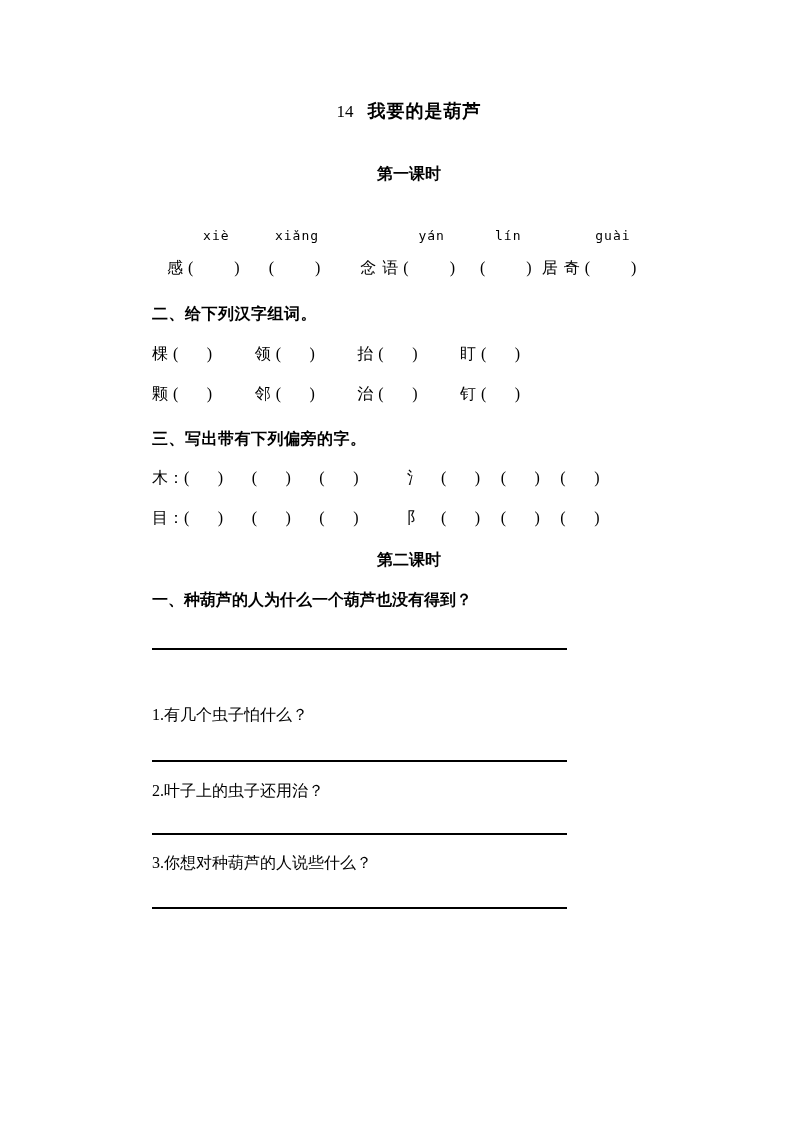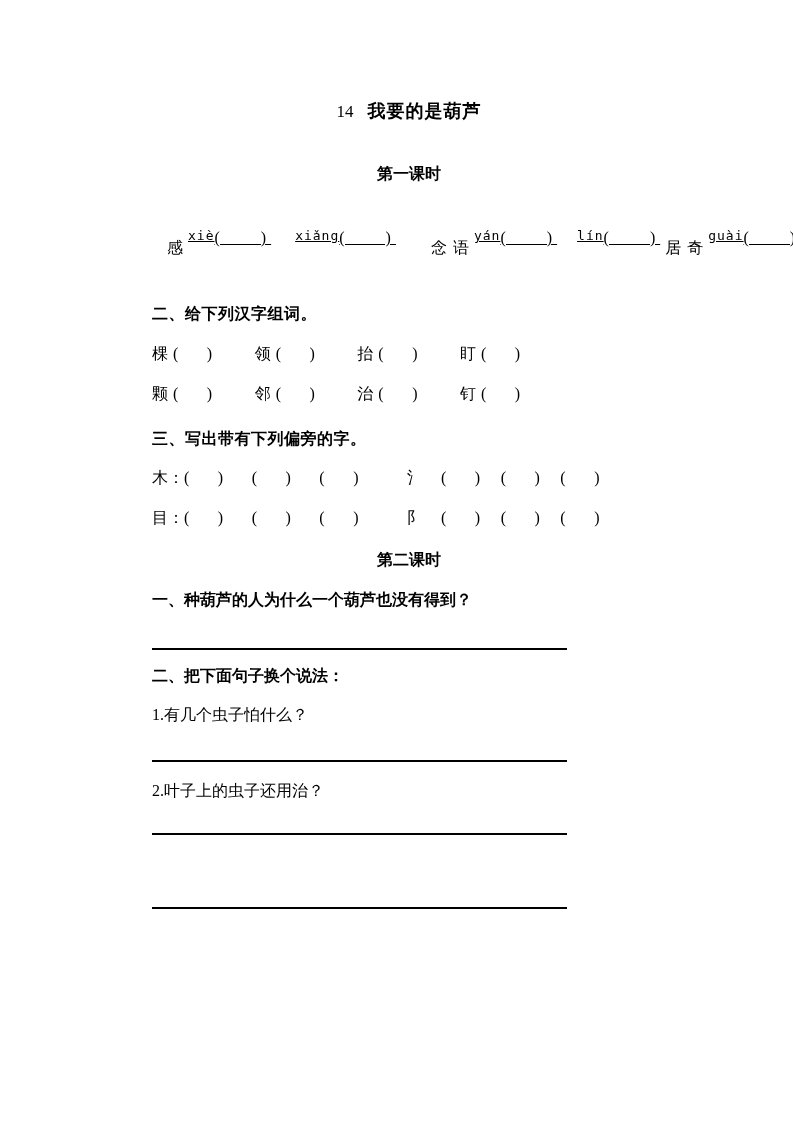--- a/index.html
+++ b/index.html
@@ -14,21 +14,21 @@
   .kt { font-size:16px; line-height:22px; }
   .sec-h { font-size:16px; line-height:22px; letter-spacing:0.5px; }
   .hanzi { font-size:16px; line-height:20px; font-family:"Liberation Serif","DejaVu Serif",serif; }
   .radical { font-size:16px; line-height:20px; font-family:"Liberation Serif","DejaVu Serif",serif; }
   .pair { font-family:"Liberation Serif","DejaVu Serif",serif; font-size:16px; line-height:20px; white-space:pre; }
   .w42 { letter-spacing:2.5px; }
   .w56 { letter-spacing:5px; }
   .pinyin { font-family:"DejaVu Sans Mono",monospace; font-size:13px; line-height:16px; margin-bottom:14px; letter-spacing:1px; }
   .py-row { display:flex; align-items:flex-end; }
   .py-group { display:flex; align-items:flex-end; gap:5px; }
-  .py-col { display:flex; flex-direction:row; align-items:flex-start;text-decoration:underline; }
+  .py-col { display:flex; flex-direction:column; align-items:center; }
   .ml24 { margin-left:24px;gap:35px; } .ml20 { margin-left:20px; } .ml6 { margin-left:6px; }
   .word-row { display:flex; gap:40px; }
   .word-group { display:flex; align-items:baseline; gap:5px; }
   .s3-row { display:flex; align-items:baseline; }
   .s3-left { width:255px; flex:none; display:flex; align-items:baseline; }
   .s3-pairs { display:flex; gap:26px; }
   .s3-right { display:flex; align-items:baseline; gap:18px; }
   .q-heading { font-size:16px; line-height:22px; }
   .q-text { font-size:16px; line-height:22px; font-family:"Liberation Serif","DejaVu Serif",serif; }
   .answer-line { width:415px; height:0; border-top:2px solid #000; }
@@ -158,24 +158,24 @@
         <span class="pair w42">(    )</span>
         <span class="pair w42">(    )</span>
       </span>
     </div>
 
     <div class="abs center hei kt" style="top:549px;">第二课时</div>
 
     <div class="abs hei q-heading" style="top:589px;">一、种葫芦的人为什么一个葫芦也没有得到？</div>
     <div class="abs answer-line" style="top:648px;"></div>
 
-    <div class="abs hei q-heading" style="top:665px;">二、把下面句子换个说法：</div>
 
     <div class="abs q-text" style="top:704px;text-align:center;">1.有几个虫子怕什么？</div>
     <div class="abs answer-line" style="top:760px;"></div>
 
     <div class="abs q-text" style="top:780px;">2.叶子上的虫子还用治？</div>
     <div class="abs answer-line" style="top:833px;"></div>
 
+    <div class="abs q-text" style="top:852px;">3.你想对种葫芦的人说些什么？</div>
     <div class="abs answer-line" style="top:907px;"></div>
 
   </div>
 </div>
 
 </body></html>

